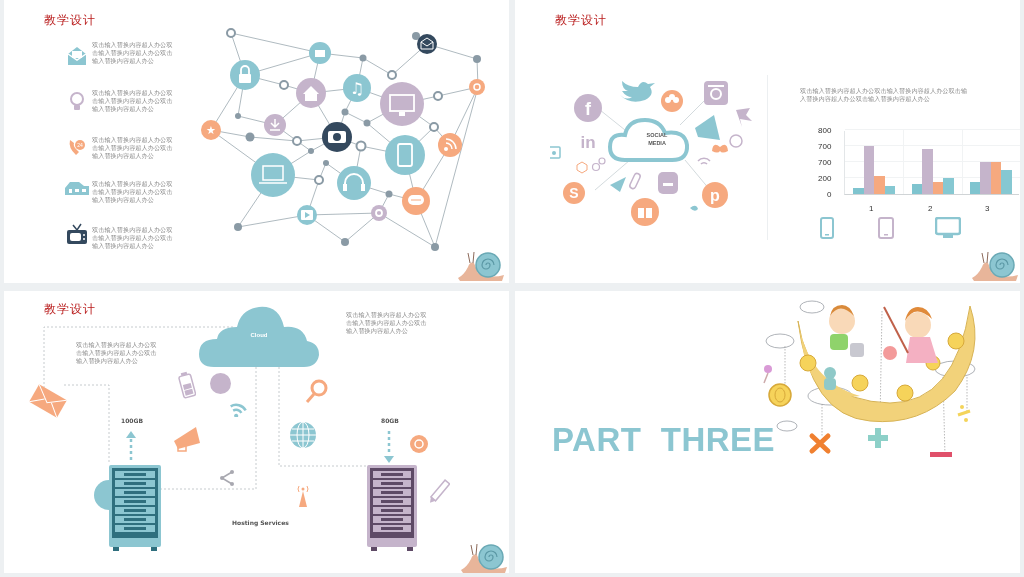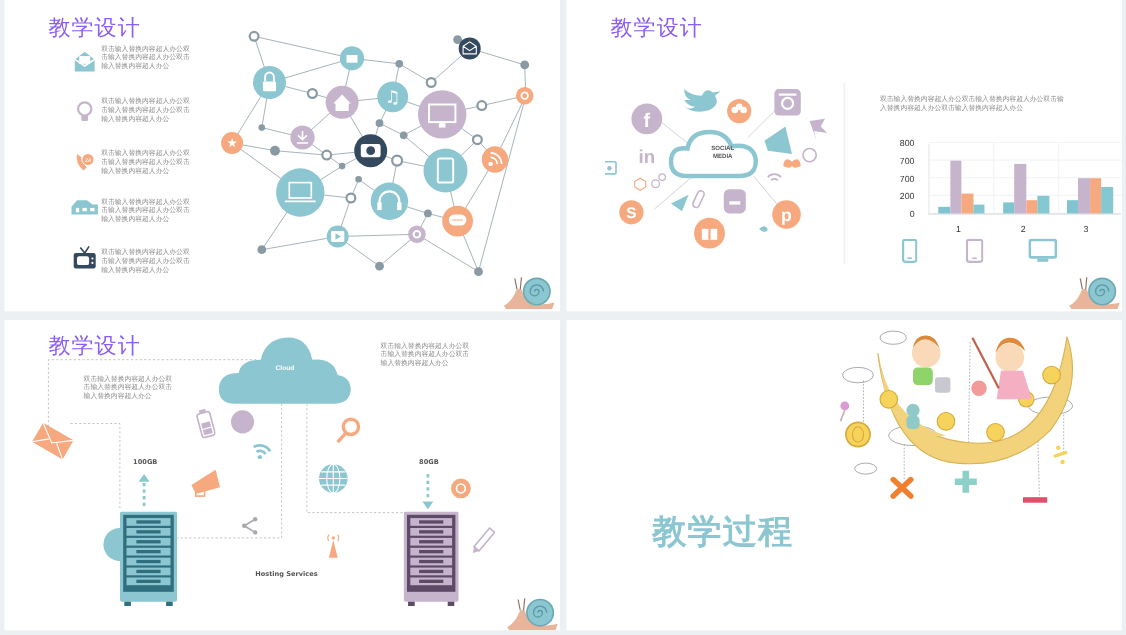--- a/index.html
+++ b/index.html
@@ -3,21 +3,21 @@
 <meta charset="utf-8">
 <style>
   * { box-sizing: border-box; margin: 0; padding: 0; }
   html, body { width: 1024px; height: 577px; overflow: hidden; }
   body { background: #edf0f2; font-family: "DejaVu Sans", sans-serif; position: relative; }
   .slide { position: absolute; background: #ffffff; overflow: hidden; }
   #s1 { left: 4px; top: 0; width: 505px; height: 283px; }
   #s2 { left: 515px; top: 0; width: 505px; height: 283px; }
   #s3 { left: 4px; top: 291px; width: 505px; height: 282px; }
   #s4 { left: 515px; top: 291px; width: 505px; height: 282px; }
-  .title { position: absolute; color: #8b5cf6; font-size: 20px; letter-spacing: 1px; }
+  .title { position: absolute; color: #b91c1c; font-size: 12px; letter-spacing: 1px; }
   .small-text { position: absolute; font-size: 6.2px; line-height: 8px; color: #8a8a8a; }
   .feat-icon { position: absolute; width: 22px; height: 22px; }
   svg { display: block; }
   .snail { position: absolute; width: 52px; height: 38px; }
   .bold-label { position: absolute; font-size: 6px; font-weight: bold; color: #555; }
   .axis-label { position: absolute; font-size: 8px; color: #333; font-family: "Liberation Sans", sans-serif; }
   .part-title { position: absolute; color: #8cc6d1; font-family: "Liberation Sans", sans-serif; font-weight: bold; }
 </style>
 </head>
 <body>
@@ -477,21 +477,21 @@
         <path d="M2 33 Q8 30 12 22 Q14 16 18 18 L22 28 Q35 34 48 30 L46 36 L4 36 Z" fill="#e8b59a"></path>
         <circle cx="32" cy="20" r="12" fill="#8cc6d1" stroke="#6aa9b5" stroke-width="1.5"></circle>
         <path d="M32 20 m-2 0 a2 2 0 1 1 4 0 a4 4 0 1 1 -8 0 a6 6 0 1 1 12 0" stroke="#5b98a5" stroke-width="1.2" fill="none"></path>
         <line x1="14" y1="18" x2="12" y2="8" stroke="#8c6a5a"></line>
         <line x1="17" y1="18" x2="18" y2="7" stroke="#8c6a5a"></line>
       </svg>
   </div>
 </div>
 
 <div class="slide" id="s4">
-  <div class="part-title" style="left:78px; top:172px; font-size:31px; letter-spacing:1px;">教学过程</div>
+  <div class="part-title" style="left:37px; top:130px; font-size:33px; white-space:pre; letter-spacing:0.5px;">PART  THREE</div>
 
   <svg style="position:absolute; left:235px; top:0px;" width="270" height="170" viewBox="0 0 270 170">
 
     <g fill="#fff" stroke="#9aa0a6" stroke-width="0.8">
       <ellipse cx="62" cy="16" rx="12" ry="6"></ellipse>
         <ellipse cx="30" cy="50" rx="14" ry="7"></ellipse>
       <ellipse cx="80" cy="105" rx="22" ry="9"></ellipse>
         <ellipse cx="205" cy="78" rx="20" ry="8"></ellipse>
       <ellipse cx="37" cy="135" rx="10" ry="5"></ellipse>
     </g>

